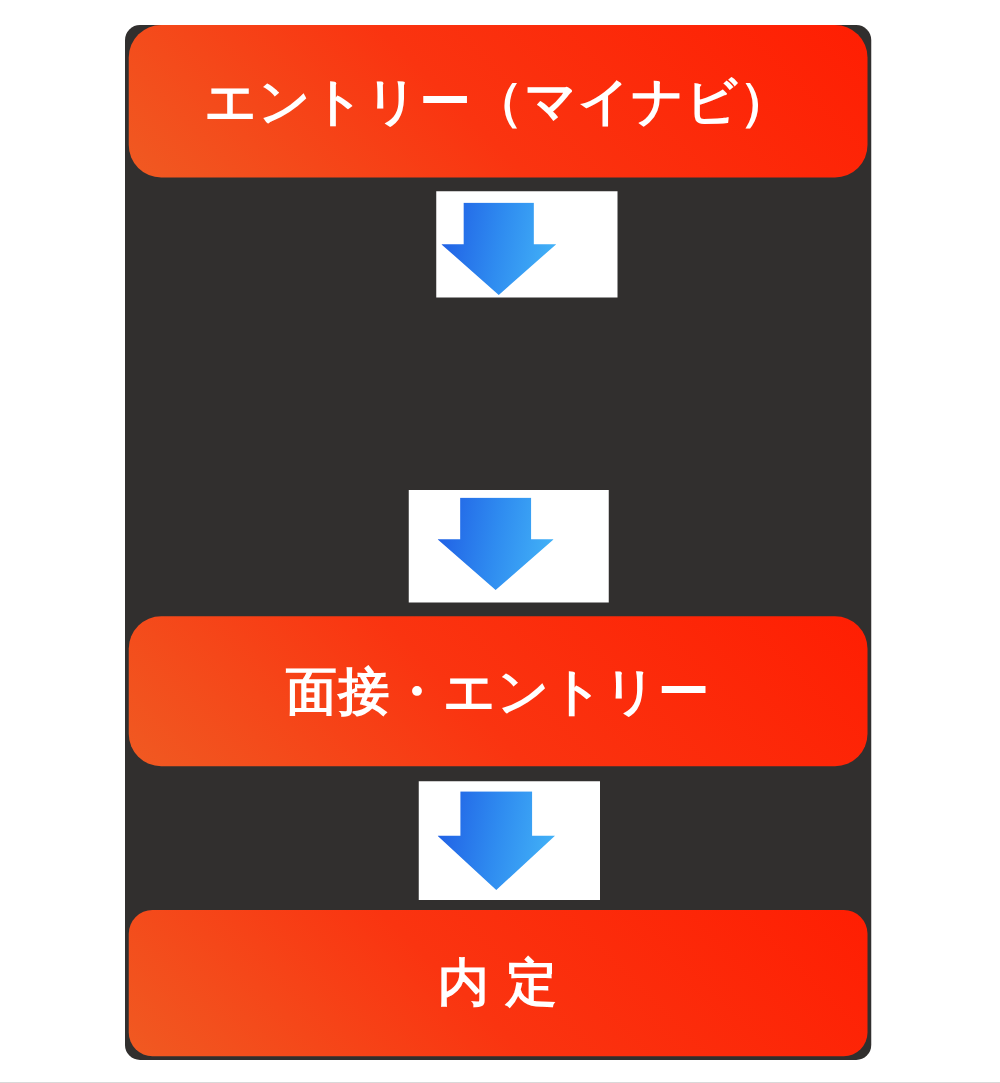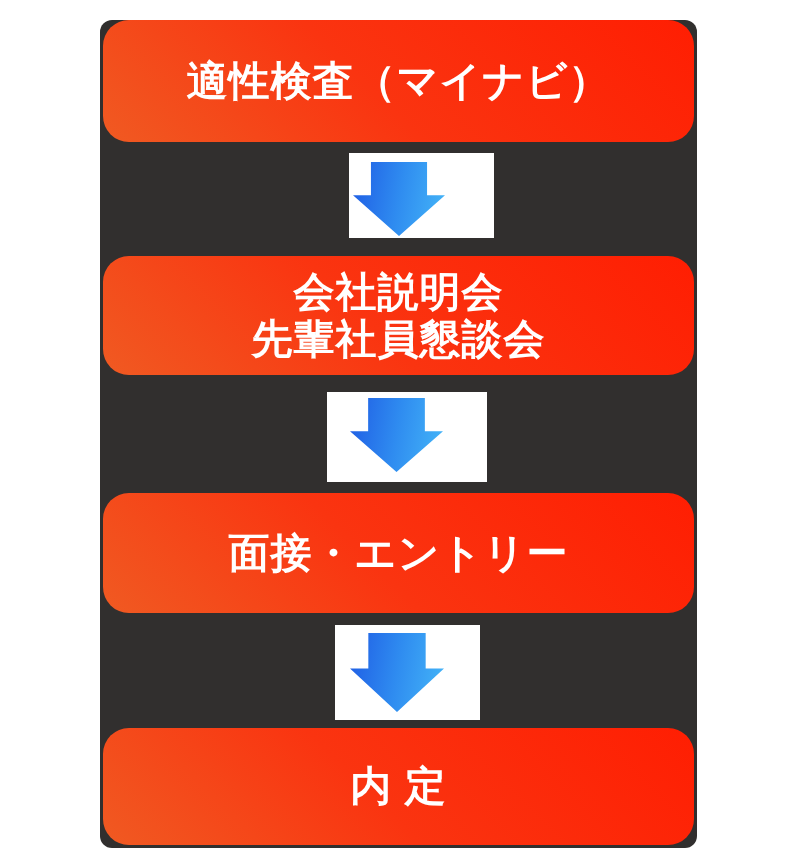--- a/index.html
+++ b/index.html
@@ -51,21 +51,21 @@
     color: var(--text);
     font-size: 41px;
     font-weight: 600;
     letter-spacing: 1px;
     line-height: 47px;
     text-align: center;
   }
   .step-1 { top: 20px;  height: 122px; }
   .step-2 { top: 256px; height: 119px; }
   .step-3 { top: 493px; height: 120px; }
-  .step-4 { top: 728px; height: 117px; }
+  .step-4 { top: 728px; height: 117px; border-radius: 19px; }
 
   .arrow-tile {
     position: absolute;
     background: var(--arrow-background);
   }
   .arrow-tile-1 { left: 349px; top: 153px; width: 145px; height: 85px; }
   .arrow-tile-2 { left: 327px; top: 392px; width: 160px; height: 90px; }
   .arrow-tile-3 { left: 335px; top: 625px; width: 145px; height: 95px; }
 
   .down-arrow {
@@ -81,30 +81,26 @@
   .down-arrow-3 { left: 350px; top: 633px; width: 94px; height: 79px; }
 </style>
 </head>
 <body>
 
 <div class="canvas">
 
   <div class="flow-panel"></div>
 
   <div class="step-box step-1">
-    <span>適性検査（マイナビ）</span>
+    <span>エントリー（マイナビ）</span>
   </div>
 
   <div class="arrow-tile arrow-tile-1"></div>
   <div class="down-arrow down-arrow-1"></div>
 
-  <div class="step-box step-2">
-    <span>会社説明会</span>
-    <span>先輩社員懇談会</span>
-  </div>
 
   <div class="arrow-tile arrow-tile-2"></div>
   <div class="down-arrow down-arrow-2"></div>
 
   <div class="step-box step-3">
     <span>面接・エントリー</span>
   </div>
 
   <div class="arrow-tile arrow-tile-3"></div>
   <div class="down-arrow down-arrow-3"></div>

